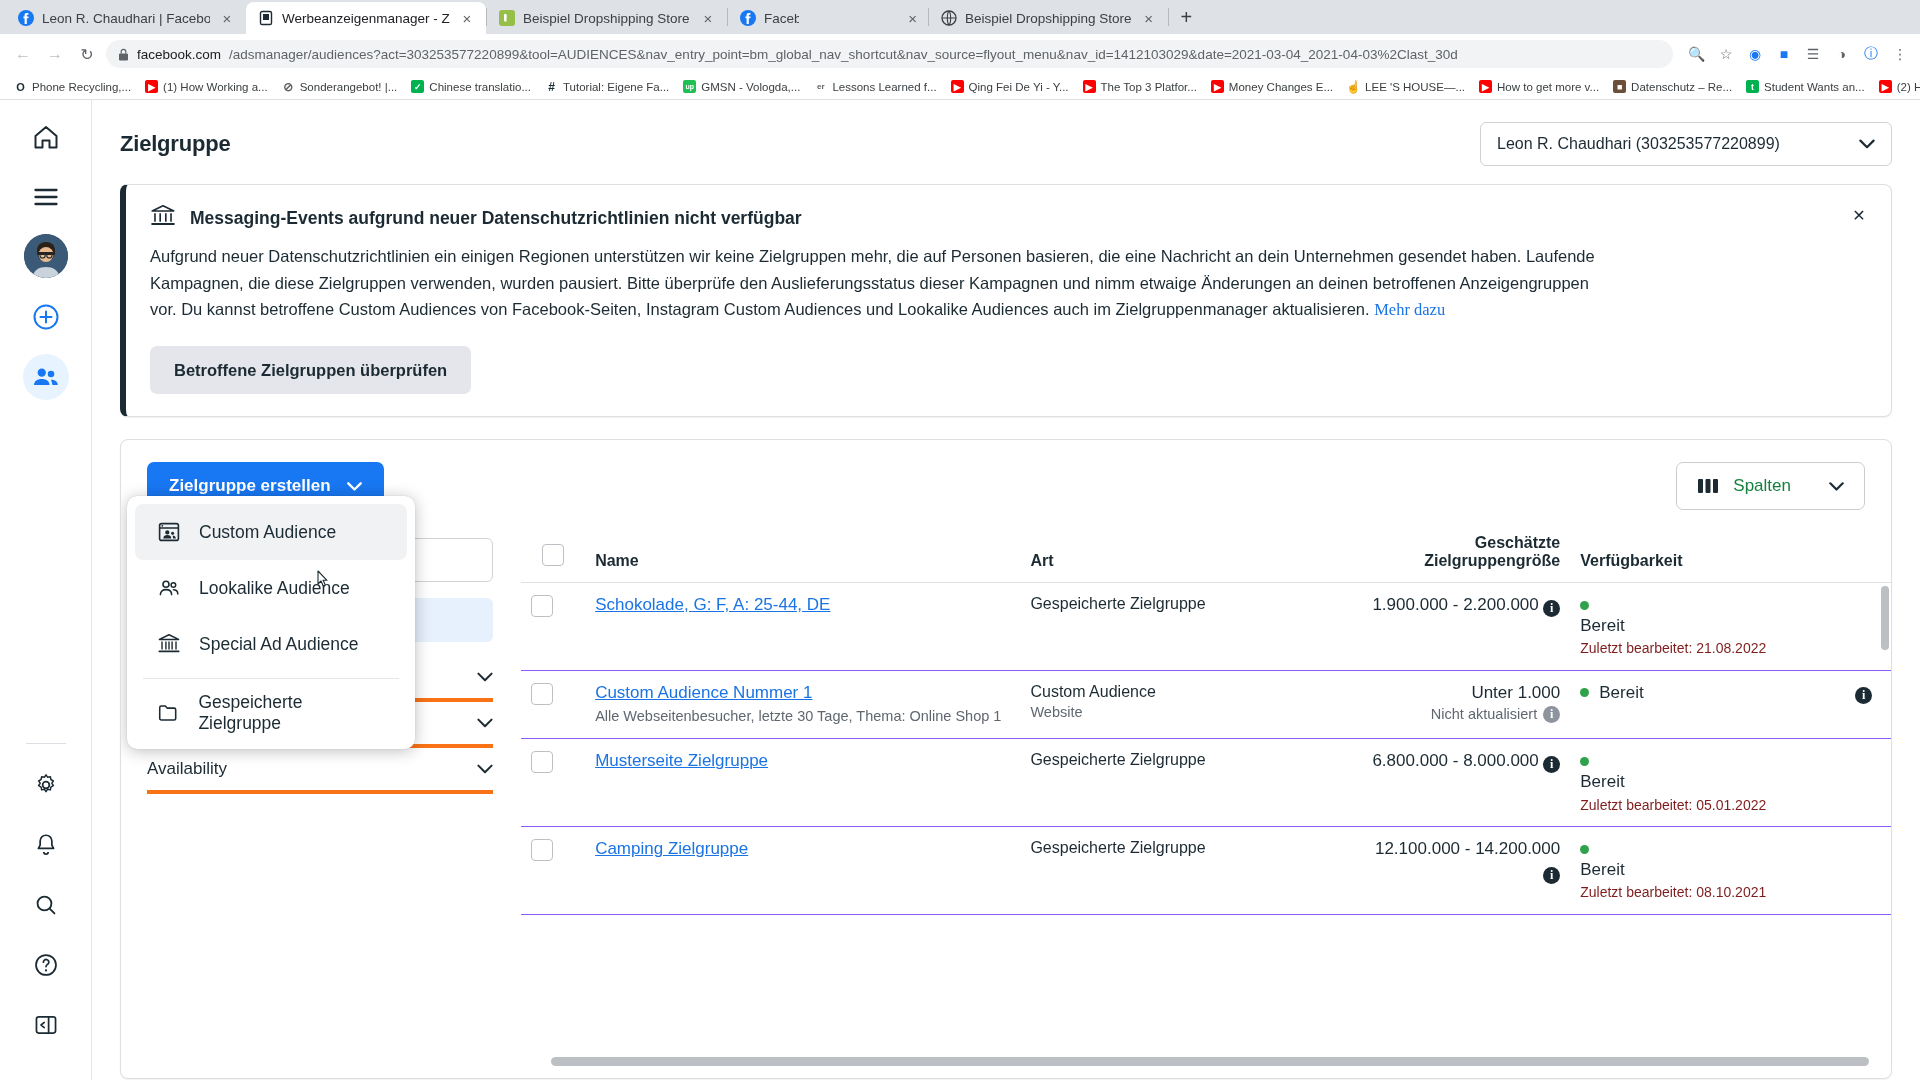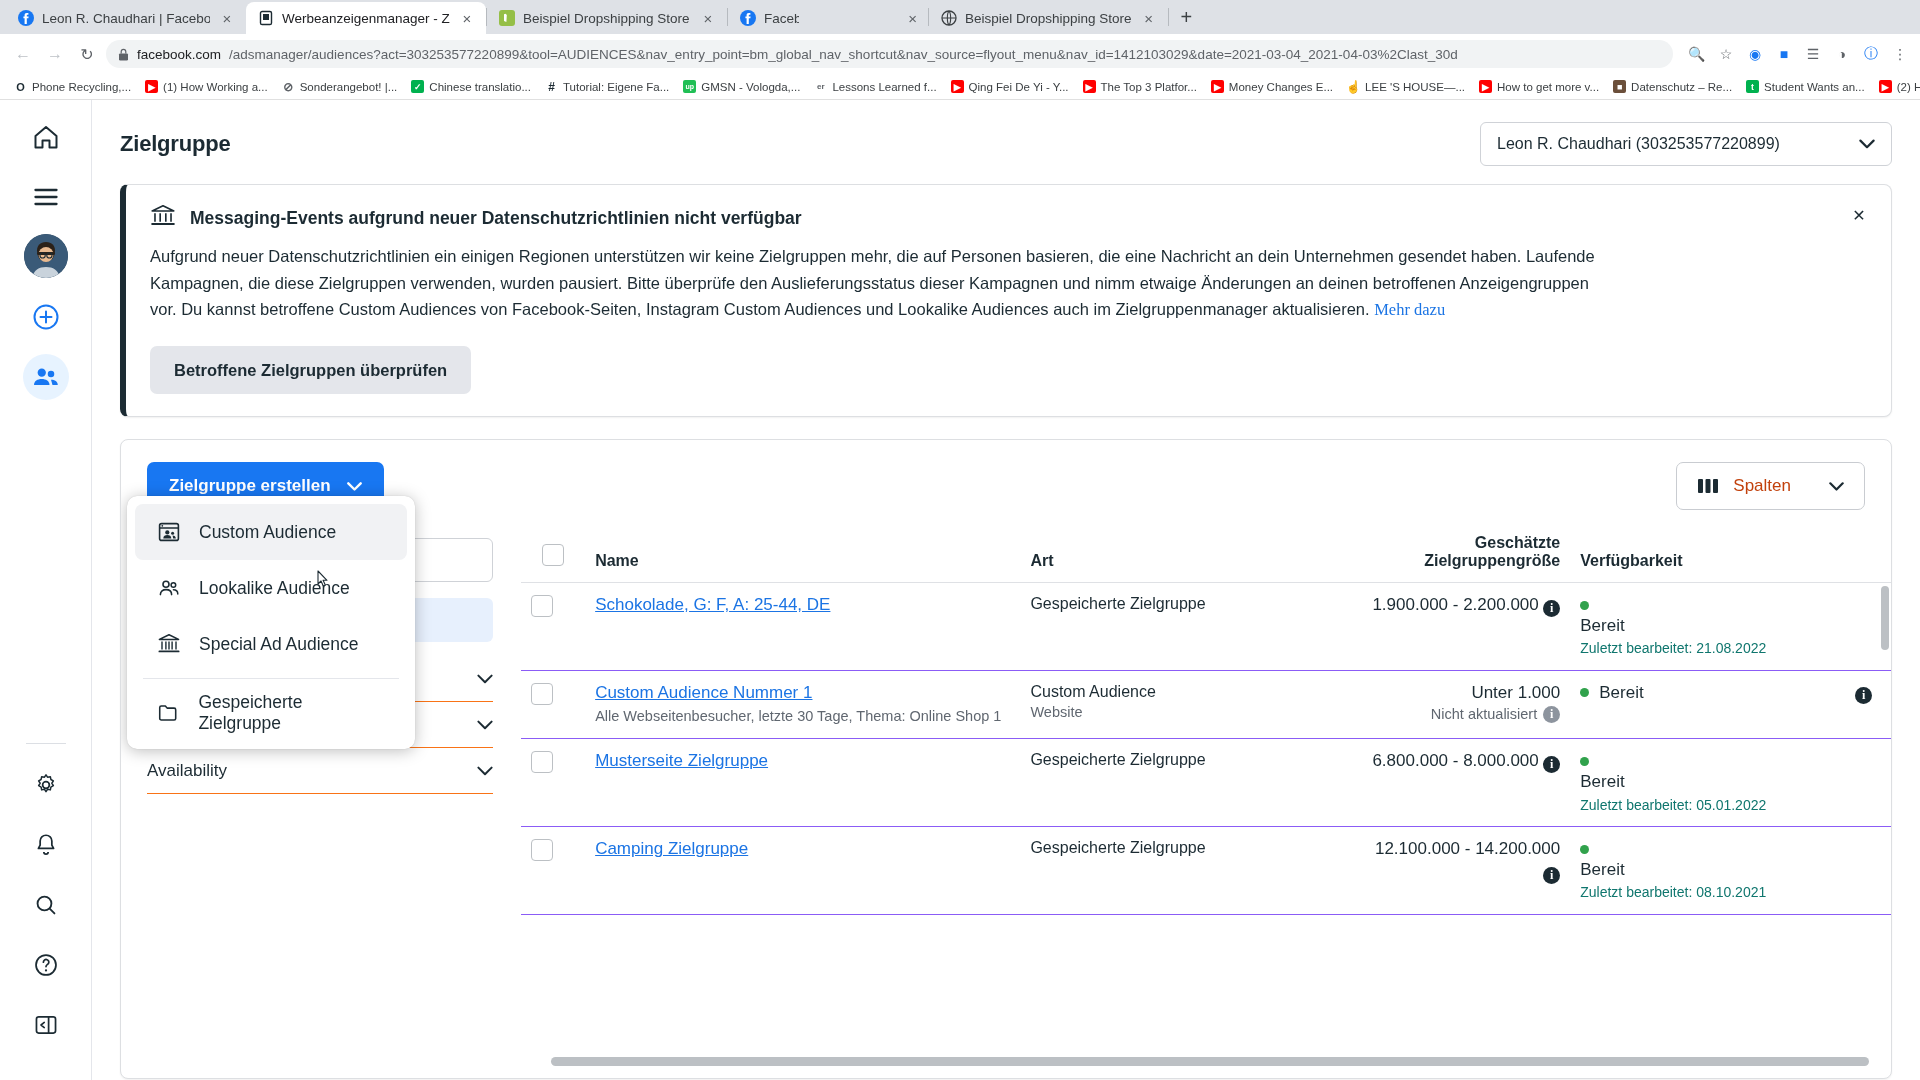--- a/index.html
+++ b/index.html
@@ -127,38 +127,38 @@
   }
   .cardtop { display: flex; align-items: center; justify-content: space-between; padding: 22px 26px 10px 26px; }
   .btn-primary {
     background: #1877f2; color: #fff; border-radius: 7px; height: 48px;
     display: inline-flex; align-items: center; gap: 16px; padding: 0 22px;
     font-size: 17px; font-weight: 600;
   }
   .btn-outline {
     border: 1px solid #c9ccd1; border-radius: 7px; height: 48px; background:#fff;
     display: inline-flex; align-items: center; gap: 14px; padding: 0 20px;
-    font-size: 17px; color: #c2410c;
+    font-size: 17px; color: #15803d;
   }
 
   .cardbody { display: flex; padding: 0 0 0 0; }
   .filters { width: 400px; flex: none; padding: 18px 28px 0 26px; }
   .filter-search {
     height: 44px; border: 1px solid #cfd2d7; border-radius: 6px;
     display: flex; align-items: center; padding: 0 14px; gap: 10px;
     font-size: 15.5px; color: #606770; overflow:hidden; white-space:nowrap;
   }
   .filter-chip {
     margin-top: 16px; height: 44px; background: #e7f0fd; border-radius: 6px;
     display: flex; align-items: center; padding: 0 14px;
     font-size: 15.5px; color: #1c2b33; position: relative;
   }
   .filter-row {
     height: 46px; display: flex; align-items: center; justify-content: space-between;
-    border-bottom: 1px solid #f97316; font-size: 17px; color: #1c2b33;
+    border-bottom: 4px solid #f97316; font-size: 17px; color: #1c2b33;
   }
   .filter-row:first-of-type { margin-top: 8px; }
 
   
   .tablewrap { flex: 1; min-width: 0; padding: 0 0 0 0; position: relative; }
   table.aud { width: 100%; border-collapse: collapse; table-layout: fixed; }
   table.aud th {
     font-size: 16px; font-weight: 700; color: #1c2b33; padding: 14px 10px 12px 10px;
     border-bottom: 1px solid #dfe1e5; vertical-align: bottom;
   }
@@ -177,21 +177,21 @@
     width: 22px; height: 22px; border: 1px solid #bcc0c4; border-radius: 4px; background:#fff;
     display: inline-block;
   }
   .aud-name { color: #1b74e4; font-size: 17px; }
   .aud-sub  { color: #606770; font-size: 14.5px; line-height: 1.42; margin-top: 3px; }
   .sub-muted { color: #606770; font-size: 14.5px; margin-top: 3px; }
   .size-main { font-size: 17px; white-space: nowrap; }
   .avail-wrap { line-height: 1.25; }
   .dot { width: 9px; height: 9px; border-radius: 50%; background: #31a24c; display: inline-block; }
   .avail-txt { font-size: 17px; color: #1c2b33; }
-  .avail-sub { font-size: 14px; color: #0f766e; margin-top: 4px; white-space: nowrap; }
+  .avail-sub { font-size: 14px; color: #7f1d1d; margin-top: 4px; white-space: nowrap; }
   .info {
     display: inline-flex; align-items: center; justify-content: center;
     width: 17px; height: 17px; border-radius: 50%; background: #1c2b33; color: #fff;
     font-size: 12px; font-weight: 700; font-family: "Liberation Serif", serif;
     vertical-align: -2px;
   }
   .info.grey { background: #8d949e; }
 
   .vscroll {
     position: absolute; right: 2px; top: 66px; width: 8px; height: 64px;

